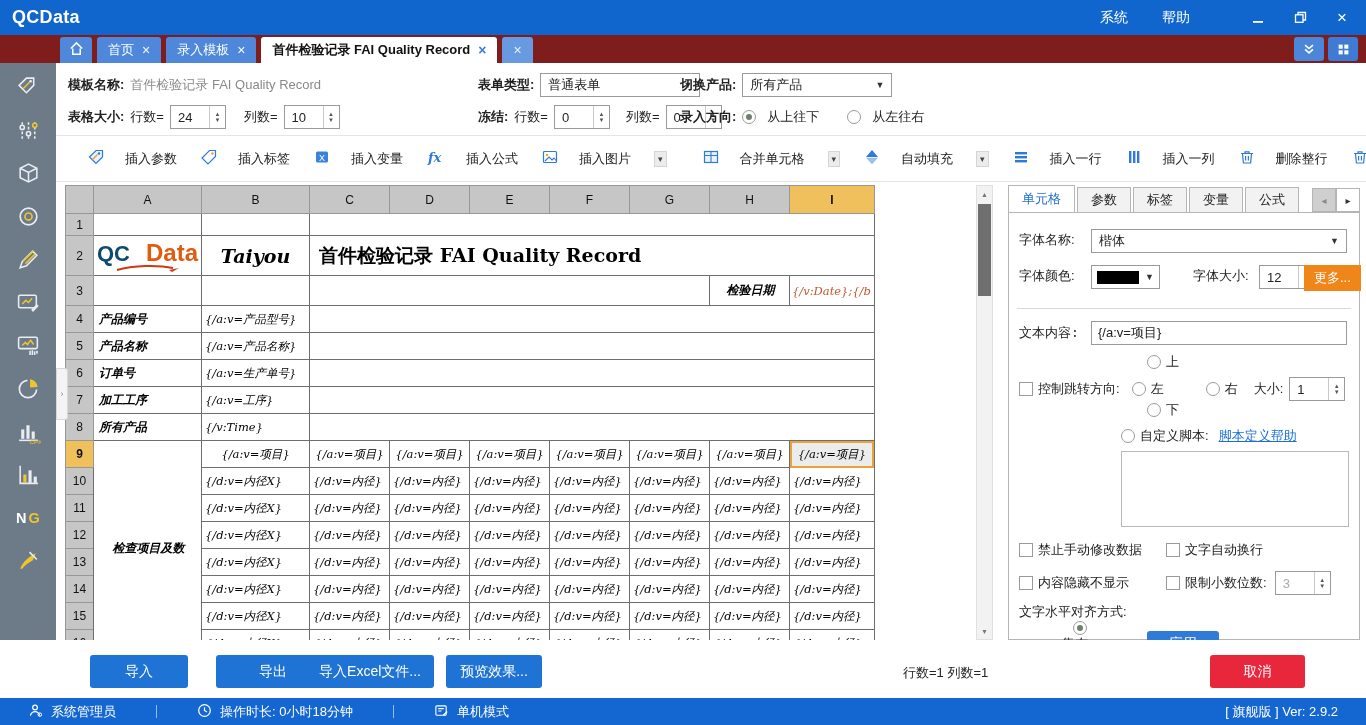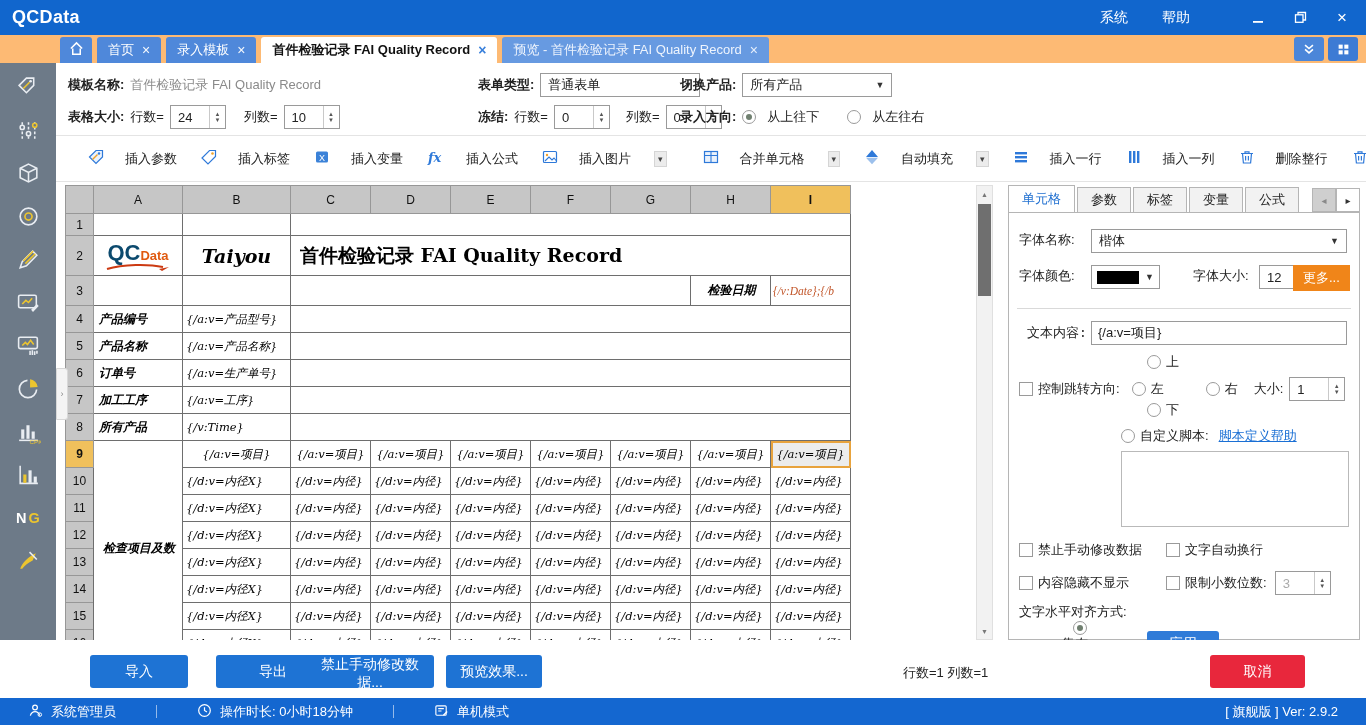--- a/index.html
+++ b/index.html
@@ -7,21 +7,21 @@
        font-family:"Liberation Sans",sans-serif;-webkit-font-smoothing:antialiased;}
   
   .titlebar{position:absolute;top:0;left:0;right:0;height:35px;background:#1166cd;color:#fff;
             display:flex;align-items:center;}
   .app-title{font-size:18px;font-weight:bold;margin-left:12px;letter-spacing:.3px;}
   .tb-right{margin-left:auto;display:flex;align-items:center;gap:34px;margin-right:16px;}
   .tb-menu{font-size:14px;cursor:default;}
   .win-btns{display:flex;align-items:center;gap:26px;margin-left:26px;}
   .win-btn{width:16px;height:16px;display:flex;align-items:center;justify-content:center;font-size:17px;}
   
-  .tabbar{position:absolute;top:35px;left:0;right:0;height:28px;background:#fdba74;}
+  .tabbar{position:absolute;top:35px;left:0;right:0;height:28px;background:#7f1d1d;}
   .tabs{position:absolute;left:60px;bottom:0;display:flex;align-items:flex-end;}
   .tab{height:26px;display:flex;align-items:center;gap:8px;padding:0 11px;margin-right:5px;
        background:#4f88da;color:#fff;font-size:13px;border-radius:3px 3px 0 0;white-space:nowrap;}
   .tab.home{width:32px;justify-content:center;padding:0;}
   .tab.active{background:#fff;color:#111;font-weight:bold;}
   .tab.active .tab-close{color:#2e79d9;font-weight:bold;}
   .tab.preview{background:#679ae1;color:#eef4fd;}
   .tab-close{font-size:14px;opacity:.95;}
   .mini-btn{position:absolute;bottom:2px;width:30px;height:24px;border-radius:3px;
             display:flex;align-items:center;justify-content:center;}
@@ -66,24 +66,24 @@
                       font-size:12px;vertical-align:middle;box-sizing:border-box;}
   .sheet th{background:#c6c6c6;border-color:#979797;font-weight:normal;font-size:12px;color:#111;
             font-family:"Liberation Sans",sans-serif;text-align:center;}
   .sheet th.hl{background:#f0c05c;font-weight:bold;}
   .sheet td.lbl{font-family:"DejaVu Serif",serif;font-style:italic;font-weight:bold;padding-left:5px;}
   .sheet td.code{font-family:"DejaVu Serif",serif;font-style:italic;font-size:11.5px;}
   .sheet td.c{text-align:center;}
   .sheet td.sel{outline:2px solid #e8a33d;outline-offset:-2px;background:#ececec;}
   .sheet td.title{font-family:"DejaVu Serif",serif;font-weight:bold;font-size:19px;padding-left:9px;}
   .sheet td.brand{font-family:"DejaVu Serif",serif;font-style:italic;font-weight:bold;font-size:19px;text-align:center;}
-  .sheet td.date{color:#c2562a;padding-left:2px;font-family:Liberation Serif, serif;}
+  .sheet td.date{color:#c2562a;padding-left:2px;}
   .logo-cell{text-align:center;}
   .lg-qc{font-weight:bold;font-size:22px;color:#0c4a6e;}
-  .lg-data{font-weight:bold;font-size:13px;color:#e05a10;}
+  .lg-data{font-weight:bold;font-size:24px;color:#e05a10;margin-left:16px;}
   .lg-sw{display:block;margin:-4px auto 0;}
   .vscroll{position:absolute;right:0;top:0;width:17px;height:455px;background:#f2f2f2;border:1px solid #e0e0e0;box-sizing:border-box;}
   .vs-btn{position:absolute;left:0;width:15px;height:16px;display:flex;align-items:center;justify-content:center;
           font-size:7px;color:#777;}
   .vs-thumb{position:absolute;left:1px;top:18px;width:13px;height:92px;background:#6f6f6f;}
   .collapse-handle{position:absolute;left:56px;top:368px;width:10px;height:50px;background:#f4f4f4;
                    border:1px solid #d8d8d8;display:flex;align-items:center;justify-content:center;
                    font-size:9px;color:#888;border-radius:0 3px 3px 0;}
   
   .panel{position:absolute;top:187px;left:1008px;width:352px;height:453px;font-size:13px;color:#222;}
@@ -161,21 +161,20 @@
         </div>
         <div class="tab">
           <span class="tab-label">录入模板</span>
           <span class="tab-close">×</span>
         </div>
         <div class="tab active">
           <span class="tab-label">首件检验记录 FAI Quality Record</span>
           <span class="tab-close">×</span>
         </div>
         <div class="tab preview">
-          <span class="tab-label">预览 - 首件检验记录 FAI Quality Record</span>
           <span class="tab-close">×</span>
         </div>
       </div>
     <div class="mini-btn chev">
       <svg width="14" height="14" viewBox="0 0 16 16" fill="none" stroke="#fff" stroke-width="1.8">
         <path d="M3.5 3.5 8 7.5l4.5-4M3.5 8.5 8 12.5l4.5-4"></path>
         </svg>
     </div>
     <div class="mini-btn grid">
       <svg width="13" height="13" viewBox="0 0 16 16" fill="#fff">
@@ -665,25 +664,25 @@
       </div>
       <div class="prow" style="top:52px;left:250px;">
         <div class="spin">
           <span class="val">12</span>
           <span class="arr">
               <span>▲</span>
               <span>▼</span>
             </span>
         </div>
       </div>
-      <div class="prow" style="top:52px;left:284px;">
+      <div class="prow" style="top:52px;left:295px;">
         <button class="btn-more">更多...</button>
       </div>
       <div class="pdivider" style="top:95px;"></div>
-      <div class="prow" style="top:111px;left:18px;font-family:Liberation Mono, monospace;">
+      <div class="prow" style="top:111px;left:10px;font-family:Liberation Mono, monospace;">
         <span>文本内容:</span>
       </div>
       <div class="prow" style="top:108px;left:82px;">
         <input class="pinput" style="width: 256px;" value="{/a:v=项目}">
       </div>
       <div class="prow" style="top:140px;left:138px;">
         <span class="radio"></span>
         <span class="rlbl">上</span>
       </div>
       <div class="prow" style="top:164px;left:10px;">
@@ -742,21 +741,21 @@
       </div>
       <div class="prow" style="top:394px;left:138px;top:418px;">
         <button class="btn-apply">应用</button>
       </div>
     </div>
   </div>
 
   <div class="bottombar">
     <button class="bb-btn" style="left:90px;width:98px;">导入</button>
     <button class="bb-btn" style="left:216px;width:114px;">导出</button>
-    <button class="bb-btn" style="left:306px;width:128px;">禁止手动修改数据...</button>
+    <button class="bb-btn" style="left:306px;width:128px;">导入Excel文件...</button>
     <button class="bb-btn" style="left:446px;width:96px;">预览效果...</button>
     <div class="bb-info" style="left:903px;">行数=1 列数=1</div>
     <button class="bb-btn bb-save" style="left:1075px;width:95px;">保存</button>
     <button class="bb-btn bb-cancel" style="left:1210px;width:95px;">取消</button>
   </div>
 
   <div class="statusbar">
     <div class="st-item">
       <span>
         <svg width="15" height="15" viewBox="0 0 16 16" fill="none" stroke="#fff" stroke-width="1.3">

